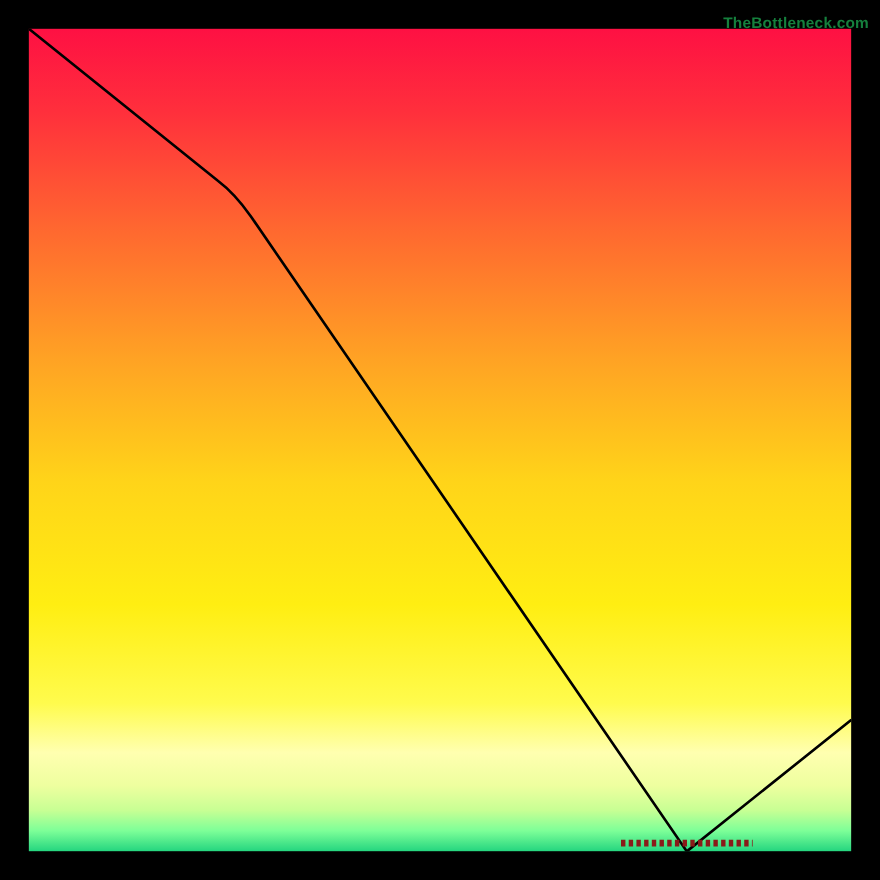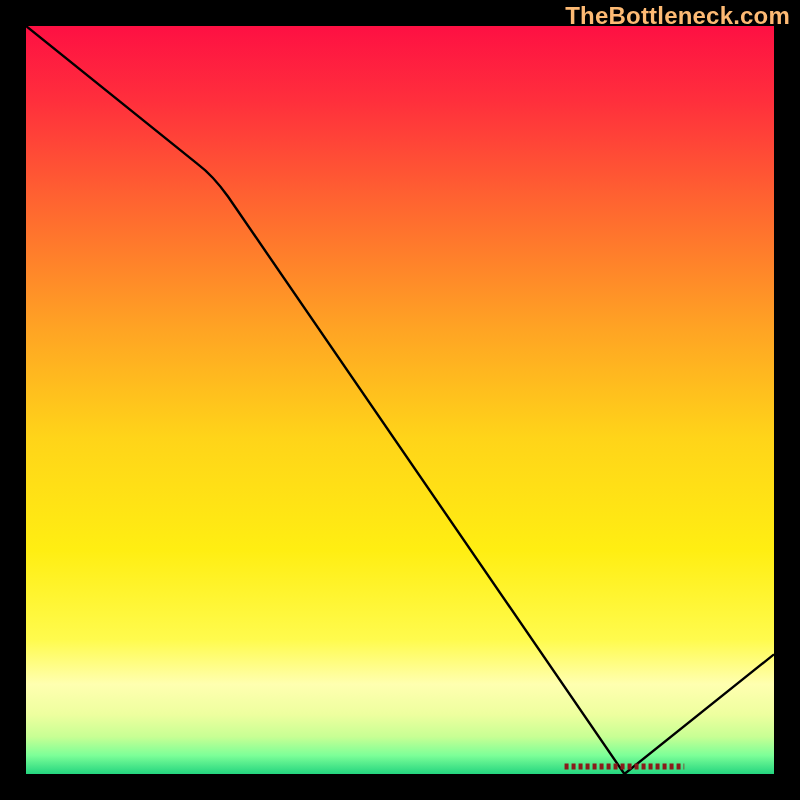--- a/index.html
+++ b/index.html
@@ -12,24 +12,24 @@
     overflow: hidden;
   }
   .container {
     position: relative;
     width: 800px;
     height: 800px;
     background: #000;
   }
   .attribution {
     position: absolute;
-    top: 2px;
+    top: 12px;
     right: 10px;
-    color: #fdba74;
-    font-size: 24px;
+    color: #15803d;
+    font-size: 14px;
     font-weight: bold;
     font-family: Arial, sans-serif;
     letter-spacing: 0.2px;
   }
   .plot {
     position: absolute;
     left: 26px;
     top: 26px;
     width: 748px;
     height: 748px;

